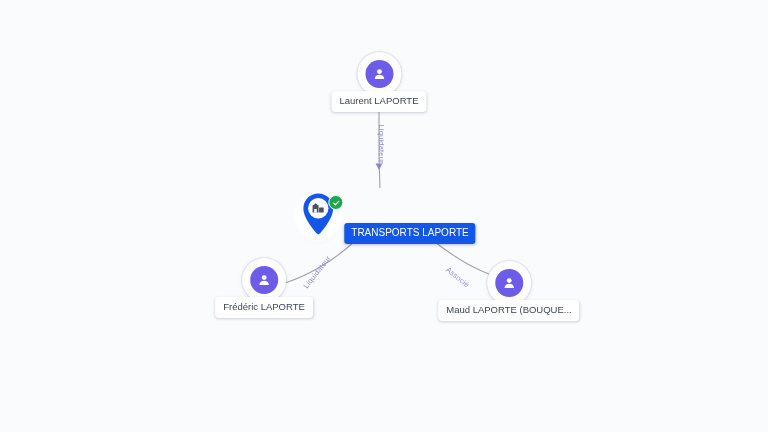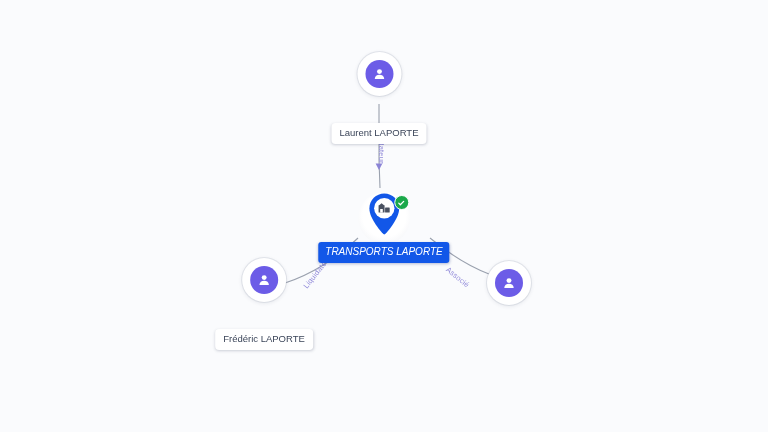--- a/index.html
+++ b/index.html
@@ -49,21 +49,20 @@
     opacity: .95;
   }
 
   
   .node {
     position: absolute;
     display: flex;
     flex-direction: column;
     align-items: center;
     transform: translate(-50%, 0);
-    gap: 32px;
   }
 
   
   .halo {
     position: relative;
     width: 44px;
     height: 44px;
     border-radius: 50%;
     background: #ffffff;
     box-shadow: 0 0 0 1px rgba(180,186,200,.30), 0 1px 4px rgba(40,50,80,.12);
@@ -98,23 +97,21 @@
     max-width: 132px;
     overflow: hidden;
     text-overflow: ellipsis;
   }
 
   
   #node-company {
     position: absolute;
     transform: translate(-50%, 0);
     display: flex;
-    flex-direction: column;
-    align-items: center;
-    font-style: italic;
+    align-items: flex-end;
   }
   .company-halo {
     position: relative;
     width: 52px;
     height: 52px;
     border-radius: 50%;
     background: radial-gradient(circle at 50% 45%, #ffffff 56%, #eceef3 100%);
     display: flex;
     align-items: flex-start;
     justify-content: center;
@@ -222,15 +219,16 @@
 
   <div class="node" style="left:509px; top:261px;">
     <div class="halo">
       <div class="avatar">
         <svg width="16" height="16" viewBox="0 0 24 24">
           <circle cx="12" cy="8.4" r="3.7" fill="#ffffff"></circle>
           <path d="M4.9 19.4c0-3.9 3.2-6.2 7.1-6.2s7.1 2.3 7.1 6.2z" fill="#ffffff"></path>
         </svg>
       </div>
     </div>
+    <div class="chip">Maud LAPORTE (BOUQUE...</div>
   </div>
 
 </div>
 
 </body></html>

